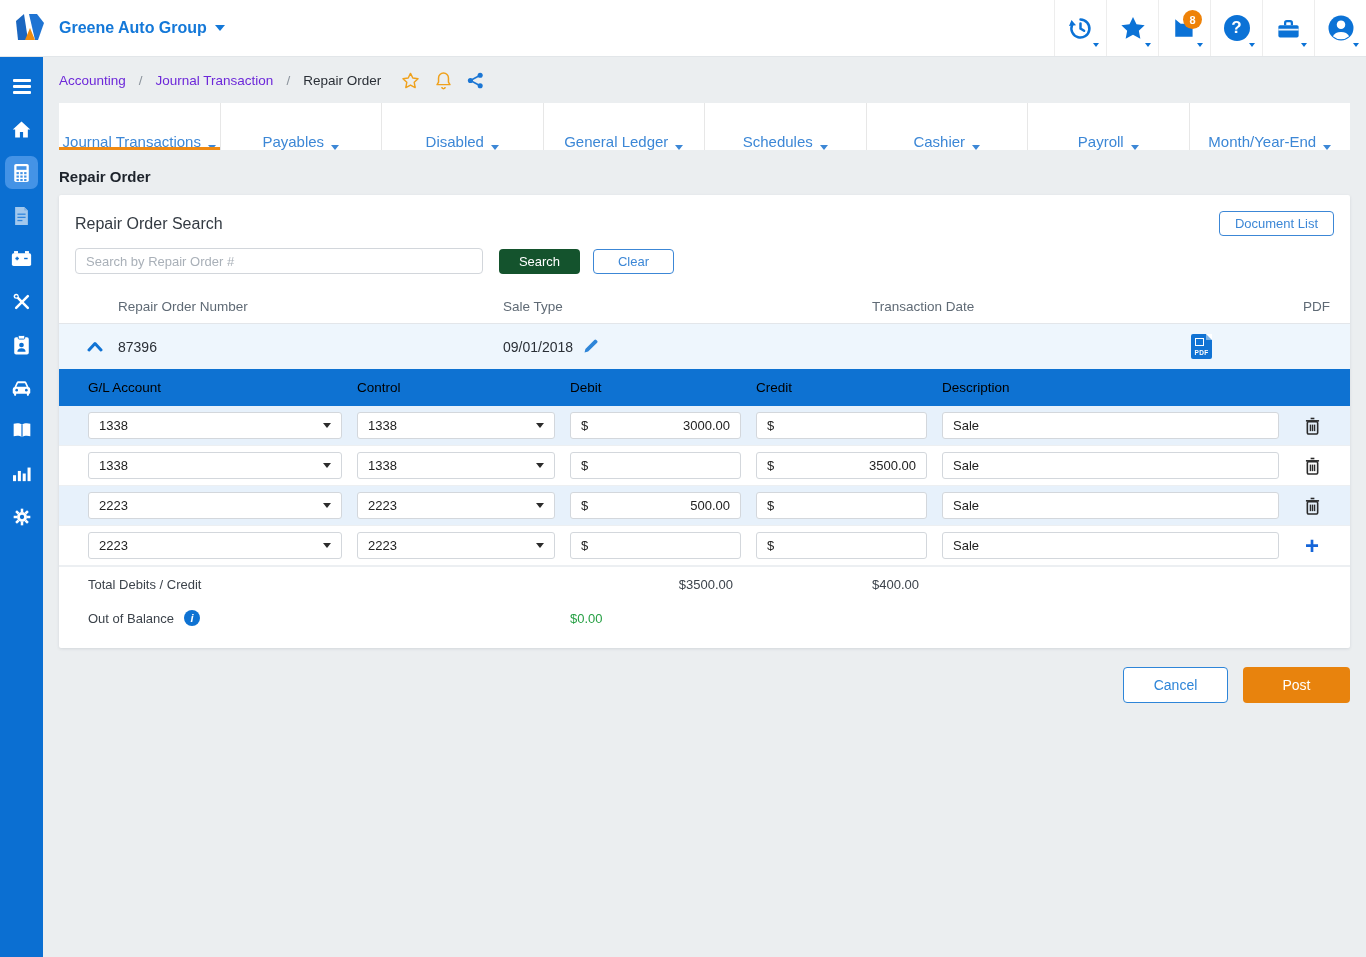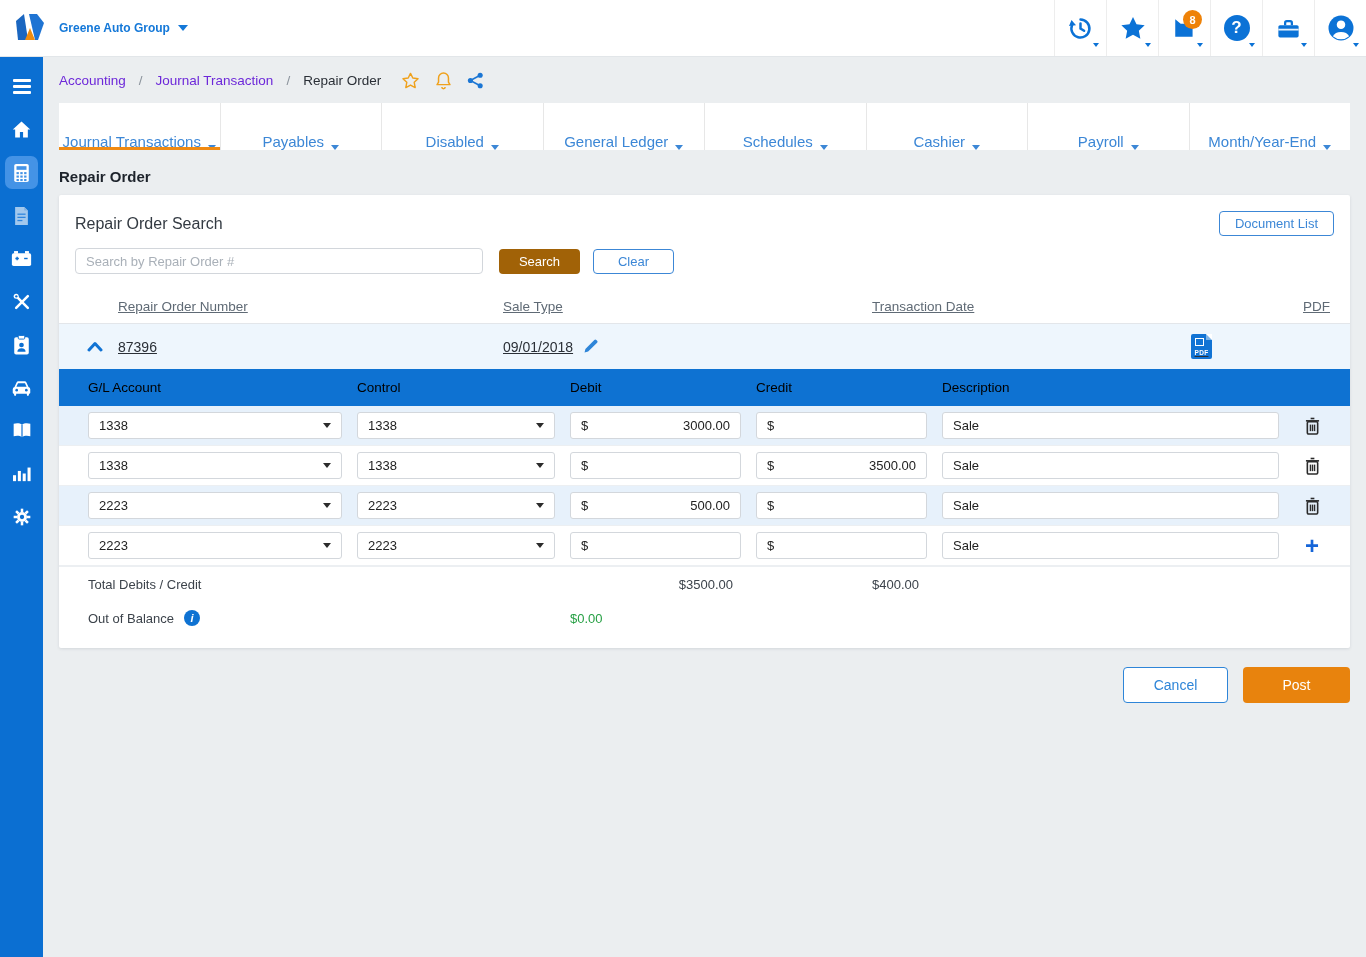--- a/index.html
+++ b/index.html
@@ -13,21 +13,21 @@
   }
 
   
   .topbar {
     position:absolute; top:0; left:0; right:0; height:57px;
     background:#fff; border-bottom:1px solid #e2e6e9;
     display:flex; align-items:center; z-index:20;
   }
   .brand { display:flex; align-items:center; padding-left:13px; cursor:pointer; }
   .brand-logo { width:34px; height:34px; margin-right:12px; }
-  .brand-name { color:#1478d8; font-size:12px; font-weight:bold; }
+  .brand-name { color:#1478d8; font-size:16px; font-weight:bold; }
   .caret-dn { width:0; height:0; border-left:5px solid transparent; border-right:5px solid transparent; border-top:6px solid #1478d8; margin-left:8px; display:inline-block; }
   .topbar-icons { margin-left:auto; display:flex; height:100%; }
   .tb-cell {
     width:52px; height:100%; border-left:1px solid #ededed;
     display:flex; align-items:center; justify-content:center;
     position:relative; cursor:pointer;
   }
   .tb-cell .mini-caret {
     position:absolute; right:7px; bottom:9px;
     width:0; height:0; border-left:3.5px solid transparent; border-right:3.5px solid transparent; border-top:4px solid #0b72d6;
@@ -96,33 +96,33 @@
     border-radius:4px; font-size:13px; padding:4px 15px; cursor:pointer;
     font-family:inherit;
   }
   .search-row { display:flex; align-items:center; padding:0 16px 16px; }
   .search-input {
     width:408px; height:26px; border:1px solid #d2d6db; border-radius:4px;
     padding:0 10px; font-size:13px; color:#333; font-family:inherit; outline:none;
   }
   .search-input::placeholder { color:#a9b0b8; }
   .btn-search {
-    margin-left:16px; width:81px; height:25px; background:#a16207; color:#fff;
+    margin-left:16px; width:81px; height:25px; background:#14532d; color:#fff;
     border:none; border-radius:4px; font-size:13px; cursor:pointer; font-family:inherit;
   }
   .btn-clear {
     margin-left:13px; width:81px; height:25px; background:#fff; color:#3c87d6;
     border:1px solid #3c87d6; border-radius:4px; font-size:13px; cursor:pointer; font-family:inherit;
   }
 
   
   .rgrid {
     display:grid;
     grid-template-columns:31px 385px 369px 340px 1fr;
-    padding:0 20px 0 28px; align-items:center;text-decoration:underline;
+    padding:0 20px 0 28px; align-items:center;
   }
   .res-head { height:34px; border-bottom:1px solid #e3e6ea; color:#5f6a75; font-size:13.5px; }
   .res-head .pdf-h { text-align:right; }
   .res-row { height:45px; background:#eef6fd; font-size:14px; color:#2a2f36; }
   .res-row .pdf-c { display:flex; justify-content:flex-end; }
   .date-cell { display:flex; align-items:center; gap:9px; }
 
   
   .lgrid {
     display:grid;

